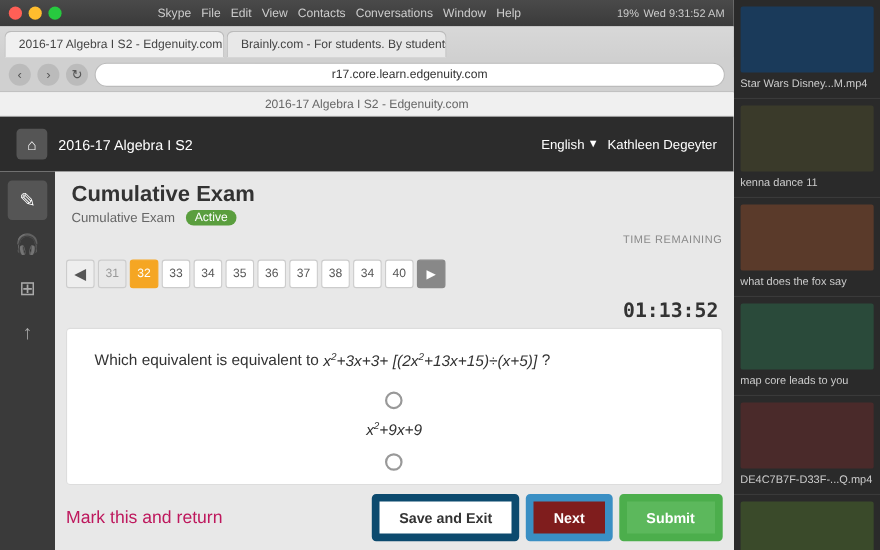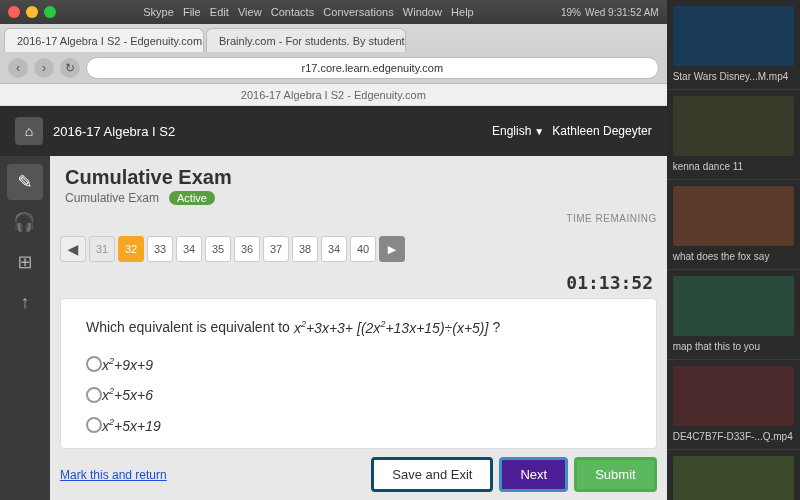--- a/index.html
+++ b/index.html
@@ -68,31 +68,31 @@
     .page-btn.nav { background: #eee; font-size: 14px; }
     .page-btn.next-nav { background: #888; color: white; border-color: #888; }
     .time-display { margin-left: auto; text-align: left; }
     .time-label { font-size: 10px; color: #888; text-transform: uppercase; letter-spacing: 0.5px; }
     .time-value { font-size: 18px; font-weight: bold; color: #333; font-family: monospace; margin-top: 48px; }
 
     
     .question-card { margin: 0 10px; background: white; border: 1px solid #ddd; border-radius: 4px; padding: 20px 25px; flex: 1; display: flex; flex-direction: column; overflow: hidden; }
     .question-text { font-size: 14px; color: #333; margin-bottom: 20px; display: flex; align-items: center; flex-wrap: wrap; gap: 4px; }
     .answer-options { display: flex; flex-direction: column; gap: 14px; flex: 1; }
-    .answer-option { display: flex; align-items: center; gap: 0; cursor: pointer; }
+    .answer-option { display: flex; align-items: center; gap: 10px; cursor: pointer; flex-direction: column; }
     .radio-btn { width: 16px; height: 16px; border-radius: 50%; border: 2px solid #999; background: white; flex-shrink: 0; cursor: pointer; }
     .answer-text { font-size: 14px; color: #333; font-style: italic; }
 
     
     .card-footer { display: flex; align-items: center; justify-content: space-between; margin: 8px 10px 8px 10px; }
-    .mark-link { color: #1d4ed8; font-size: 12px; text-decoration: underline; cursor: pointer; }
+    .mark-link { color: #be185d; font-size: 16px; cursor: pointer; }
     .footer-buttons { display: flex; gap: 6px; }
-    .btn { padding: 7px 18px; border-radius: 4px; font-size: 13px; border: 3px solid #0c4a6e; cursor: pointer; }
+    .btn { padding: 7px 18px; border-radius: 4px; font-size: 13px; border: 7px solid #0c4a6e; cursor: pointer; font-weight: bold; }
     .btn-default { background: white; color: #333; }
-    .btn-primary { background: #4c1d95; color: white; border-color: #3a8fc4; }
+    .btn-primary { background: #7f1d1d; color: white; border-color: #3a8fc4; }
     .btn-success { background: #5cb85c; color: white; border-color: #4cae4c; }
 
     
     .right-sidebar { width: 135px; background: #2a2a2a; display: flex; flex-direction: column; overflow-y: auto; }
     .video-item { padding: 6px; border-bottom: 1px solid #3a3a3a; cursor: pointer; }
     .video-thumb { width: 100%; height: 60px; background: #444; border-radius: 2px; margin-bottom: 4px; overflow: hidden; display: flex; align-items: center; justify-content: center; }
     .video-title { font-size: 10px; color: #ccc; line-height: 1.3; }
 
     .pagination-row { display: flex; align-items: center; padding: 0 10px 5px 10px; }
 
@@ -251,21 +251,21 @@
     <div class="video-item">
       <div class="video-thumb" style="background:#3a3a2a;"></div>
       <div class="video-title">kenna dance 11</div>
     </div>
     <div class="video-item">
       <div class="video-thumb" style="background:#5a3a2a;"></div>
       <div class="video-title">what does the fox say</div>
     </div>
     <div class="video-item">
       <div class="video-thumb" style="background:#2a4a3a;"></div>
-      <div class="video-title">map that this to you</div>
+      <div class="video-title">map core leads to you</div>
     </div>
     <div class="video-item">
       <div class="video-thumb" style="background:#4a2a2a;"></div>
       <div class="video-title">DE4C7B7F-D33F-...Q.mp4</div>
     </div>
     <div class="video-item">
       <div class="video-thumb" style="background:#3a4a2a;"></div>
 
     </div>
   </div>

